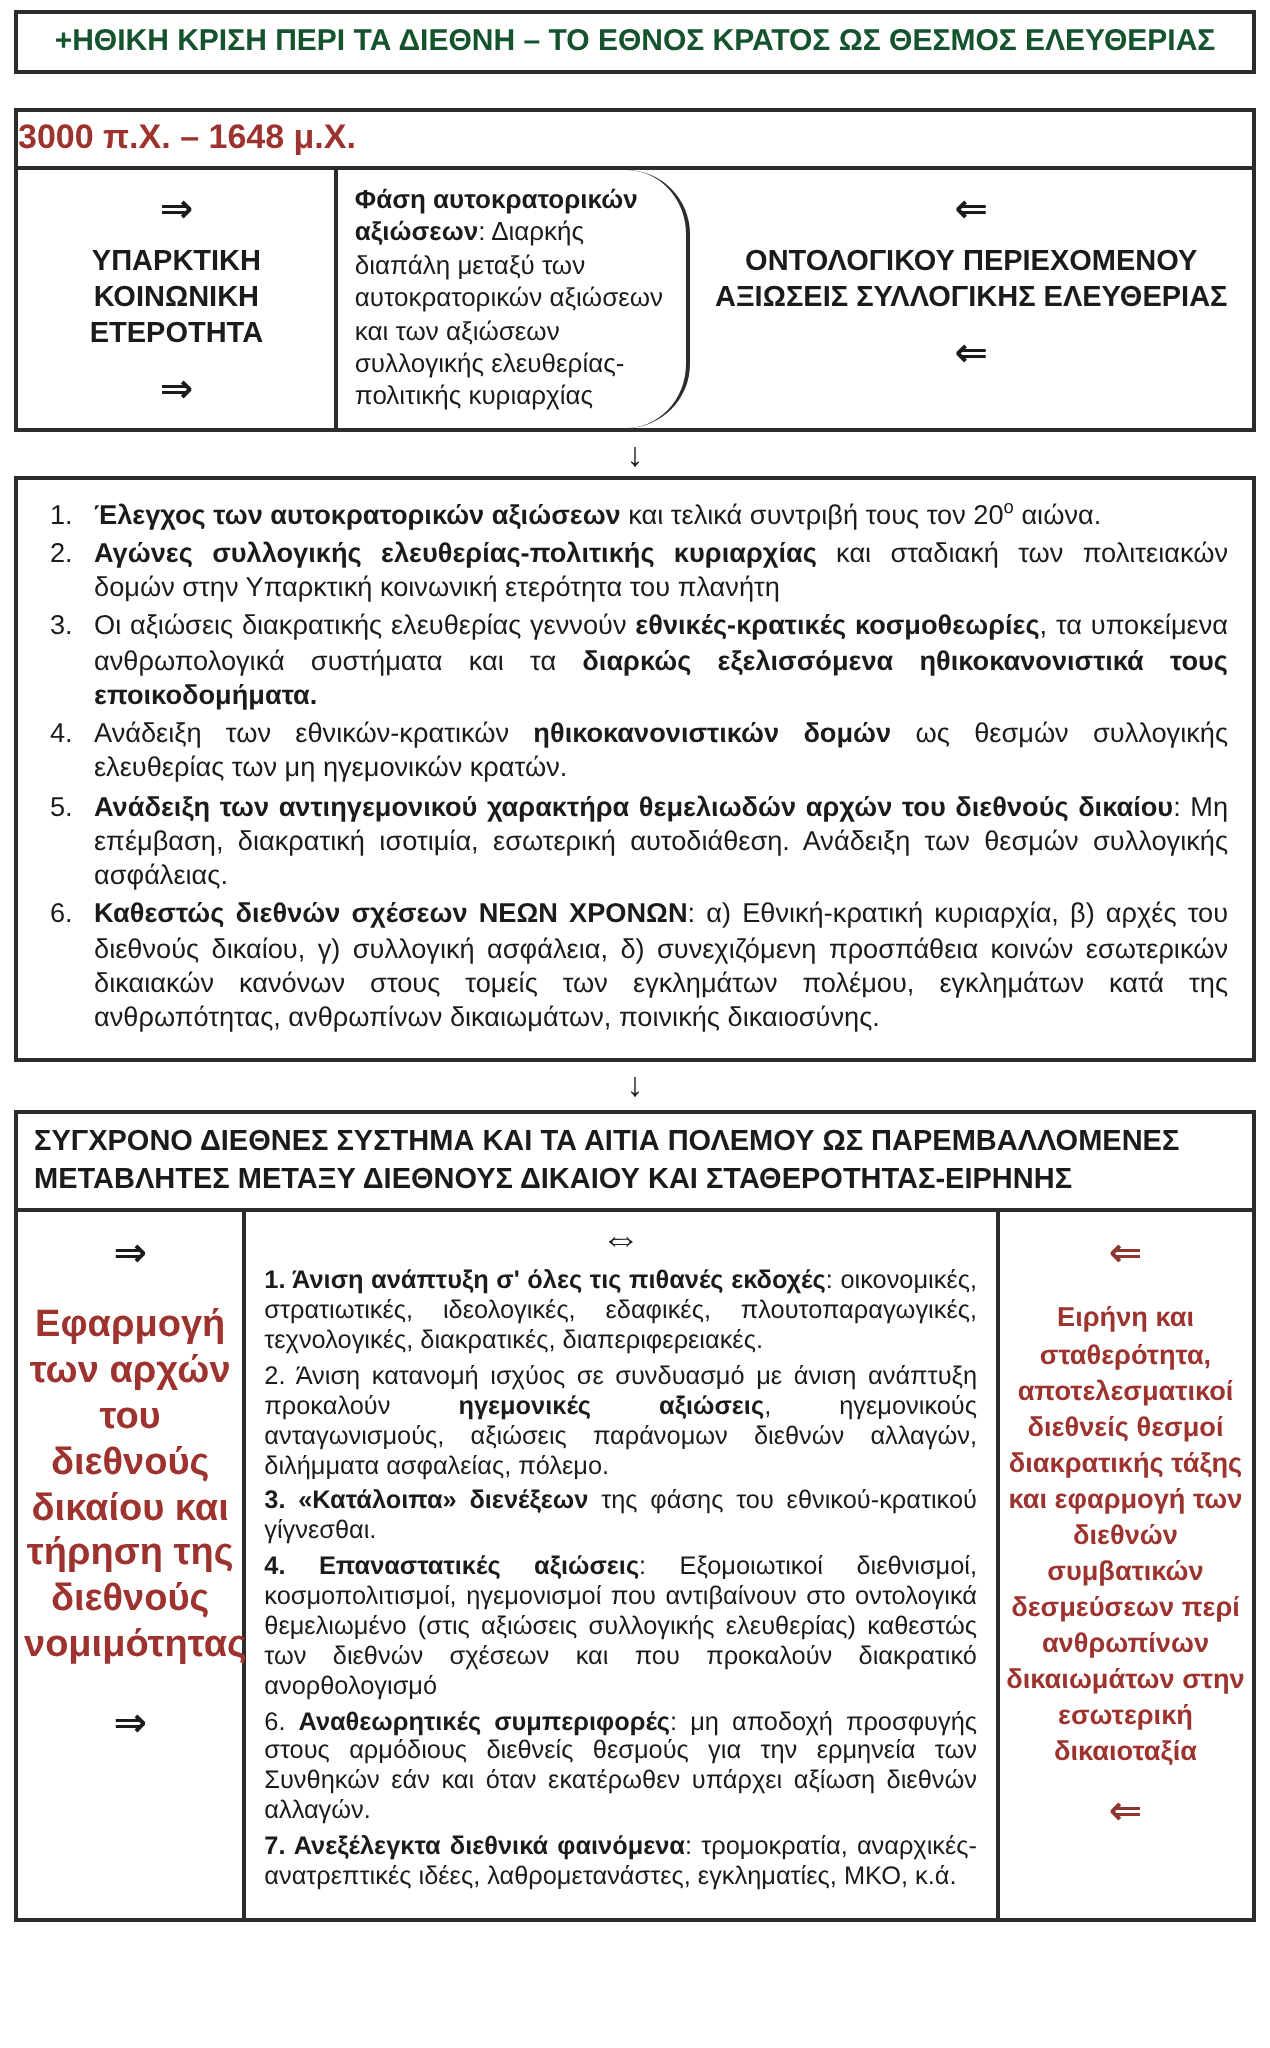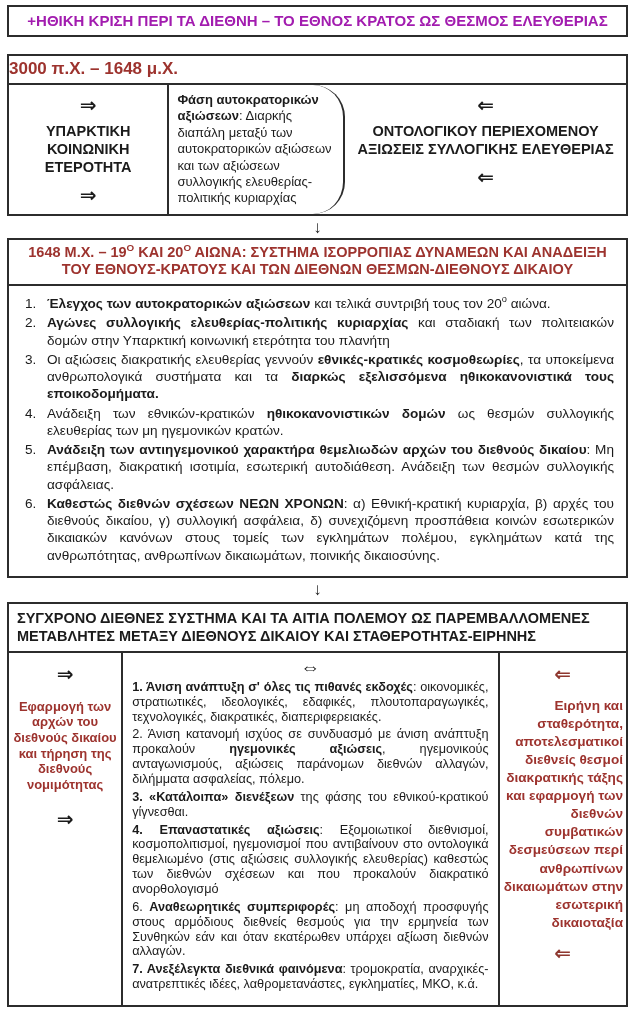--- a/index.html
+++ b/index.html
@@ -8,21 +8,21 @@
     width: 635px;
     font-family: "Liberation Sans", "DejaVu Sans", sans-serif;
     color: #1b1b1b;
     -webkit-font-smoothing: antialiased;
   }
   .page { padding: 5px 7px 12px 7px; }
 
   
   .title-box {
     border: 2px solid #2c2c2c;
-    color: #a21caf;
+    color: #14532d;
     font-weight: bold;
     text-align: center;
     font-size: 15px;
     line-height: 1.2;
     padding: 5px 4px;
   }
 
   
   .t1 { border: 2px solid #2c2c2c; margin-top: 17px; }
   .t1-period {
@@ -66,26 +66,26 @@
   .sec3-head {
     border: 2px solid #2c2c2c; margin-top: 2px;
     font-weight: bold; text-align: left;
     font-size: 14.5px; line-height: 1.28; padding: 5px 8px;
   }
   .t3 { border: 2px solid #2c2c2c; border-top: none; display: flex; align-items: stretch; }
   .t3-left {
     width: 18.5%; border-right: 2px solid #2c2c2c;
     padding: 8px 3px; text-align: center;
   }
-  .t3-side-text { color: #9d332e; font-weight: bold; font-size: 13px; line-height: 1.2; margin: 8px 0 14px; }
+  .t3-side-text { color: #9d332e; font-weight: bold; font-size: 19px; line-height: 1.2; margin: 8px 0 14px; }
   .t3-mid { width: 61%; border-right: 2px solid #2c2c2c; padding: 3px 9px 10px; }
   .t3-mid-arrow { text-align: center; font-size: 20px; font-weight: bold; line-height: 1.1; padding-bottom: 2px; }
   .mid-para { font-size: 12.7px; line-height: 1.17; text-align: justify; margin-bottom: 3px; }
   .t3-right { flex: 1; padding: 8px 3px; text-align: center; }
-  .t3-right .t3-side-text { font-size: 13.6px; line-height: 1.33; margin: 6px 0 8px; text-align: right; }
+  .t3-right .t3-side-text { font-size: 13.6px; line-height: 1.33; margin: 6px 0 8px; }
   .t3-left .cell-arrow, .t3-mid-arrow { color: #1b1b1b; }
   .t3-right .cell-arrow { color: #8e372f; }
 </style>
 </head>
 <body>
 
 <div class="page">
 
   <div class="title-box">+ΗΘΙΚΗ ΚΡΙΣΗ ΠΕΡΙ ΤΑ ΔΙΕΘΝΗ – ΤΟ ΕΘΝΟΣ ΚΡΑΤΟΣ ΩΣ ΘΕΣΜΟΣ ΕΛΕΥΘΕΡΙΑΣ</div>
 
@@ -104,21 +104,20 @@
         <div class="cell-arrow">⇐</div>
         <div>ΟΝΤΟΛΟΓΙΚΟΥ ΠΕΡΙΕΧΟΜΕΝΟΥ ΑΞΙΩΣΕΙΣ ΣΥΛΛΟΓΙΚΗΣ ΕΛΕΥΘΕΡΙΑΣ</div>
         <div class="cell-arrow bottom">⇐</div>
       </div>
     </div>
   </div>
 
   <div class="flow-arrow">↓</div>
 
   <div class="sec2">
-    <div class="sec2-head"><span>1648 Μ.Χ. – 19</span><sup>Ο</sup><span> ΚΑΙ 20</span><sup>Ο</sup><span> ΑΙΩΝΑ: ΣΥΣΤΗΜΑ ΙΣΟΡΡΟΠΙΑΣ ΔΥΝΑΜΕΩΝ ΚΑΙ ΑΝΑΔΕΙΞΗ ΤΟΥ ΕΘΝΟΥΣ-ΚΡΑΤΟΥΣ ΚΑΙ ΤΩΝ ΔΙΕΘΝΩΝ ΘΕΣΜΩΝ-ΔΙΕΘΝΟΥΣ ΔΙΚΑΙΟΥ</span></div>
     <div class="sec2-list">
         <div class="num-item">
           <span class="num">1.</span>
           <span class="itm-body"><span class="seg-b">Έλεγχος των αυτοκρατορικών αξιώσεων</span><span> και τελικά συντριβή τους τον 20</span><sup>ο</sup><span> αιώνα.</span></span>
         </div>
         <div class="num-item">
           <span class="num">2.</span>
           <span class="itm-body"><span class="seg-b">Αγώνες συλλογικής ελευθερίας-πολιτικής κυριαρχίας</span><span> και σταδιακή των πολιτειακών δομών στην Υπαρκτική κοινωνική ετερότητα του πλανήτη</span></span>
         </div>
         <div class="num-item">

